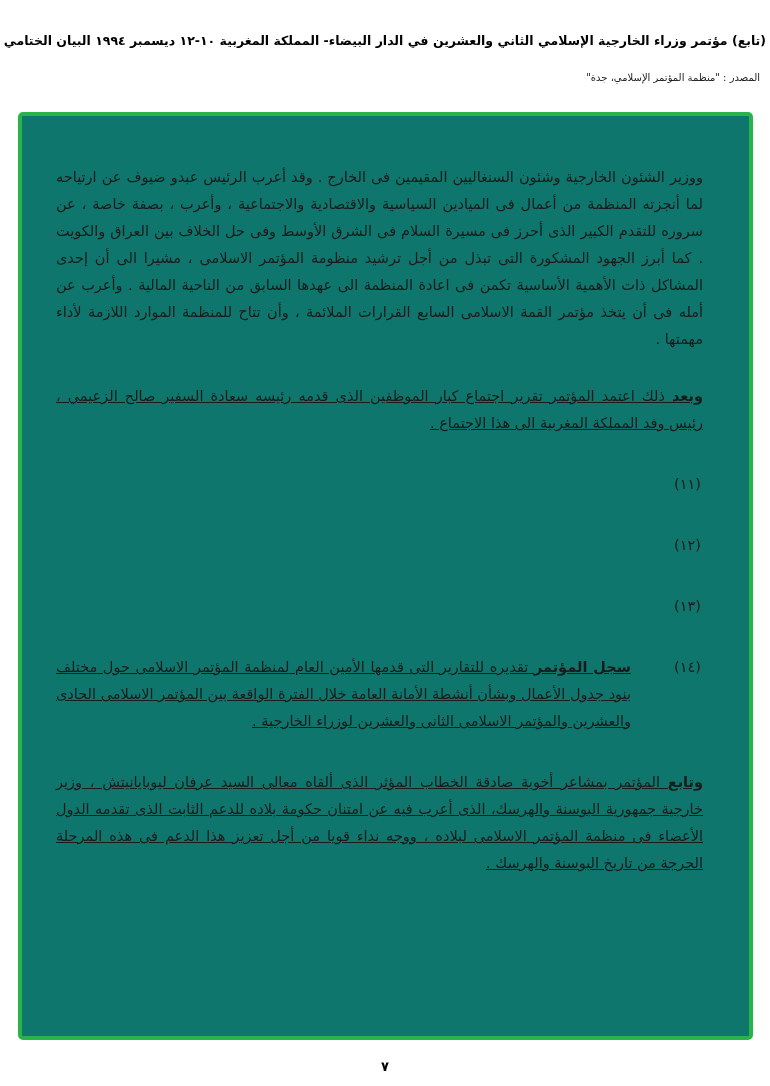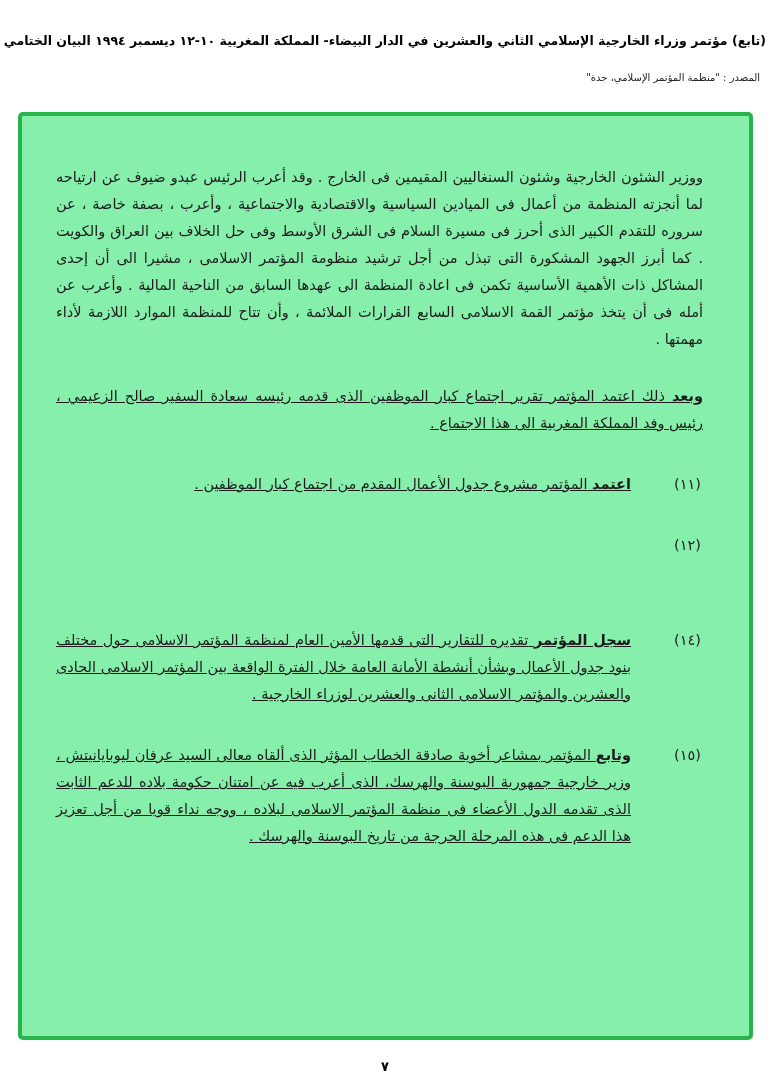--- a/index.html
+++ b/index.html
@@ -30,21 +30,21 @@
     font-size: 10px;
     color: #222;
   }
 
   .frame {
     position: absolute;
     left: 18px; top: 112px;
     width: 735px; height: 928px;
     border: 4px solid #28b44b;
     border-radius: 5px;
-    background: #86efac;
+    background: #0f766e;
   }
 
   .content {
     position: absolute;
     top: 48px; right: 46px; left: 34px;
     direction: rtl;
     font-size: 14.5px;
     line-height: 27px;
     text-align: justify;
     color: #1b1b1b;
@@ -92,36 +92,35 @@
   <div class="content">
 
     <div class="intro">ووزير الشئون الخارجية وشئون السنغاليين المقيمين فى الخارج . وقد أعرب الرئيس عبدو ضيوف عن ارتياحه لما أنجزته المنظمة من أعمال فى الميادين السياسية والاقتصادية والاجتماعية ، وأعرب ، بصفة خاصة ، عن سروره للتقدم الكبير الذى أحرز فى مسيرة السلام فى الشرق الأوسط وفى حل الخلاف بين العراق والكويت . كما أبرز الجهود المشكورة التى تبذل من أجل ترشيد منظومة المؤتمر الاسلامى ، مشيرا الى أن إحدى المشاكل ذات الأهمية الأساسية تكمن فى اعادة المنظمة الى عهدها السابق من الناحية المالية . وأعرب عن أمله فى أن يتخذ مؤتمر القمة الاسلامى السابع القرارات الملائمة ، وأن تتاح للمنظمة الموارد اللازمة لأداء مهمتها .</div>
 
     <div class="item">
       <span class="item-body"><span class="lead">وبعد</span> <span>ذلك اعتمد المؤتمر تقرير اجتماع كبار الموظفين الذى قدمه رئيسه سعادة السفير صالح الزعيمي ، رئيس وفد المملكة المغربية الى هذا الاجتماع .</span></span>
     </div>
 
     <div class="item">
       <span class="item-number">(١١)</span>
-      <span class="item-body"><span class="lead">اعتمد</span> <span>المؤتمر مشروع جدول الأعمال المقدم من اجتماع كبار الموظفين .</span></span>
     </div>
 
     <div class="item">
       <span class="item-number">(١٢)</span>
     </div>
 
     <div class="item">
+      <span class="item-number">(١٣)</span>
     </div>
 
     <div class="item">
       <span class="item-number">(١٤)</span>
       <span class="item-body"><span class="lead">سجل المؤتمر</span> <span>تقديره للتقارير التى قدمها الأمين العام لمنظمة المؤتمر الاسلامى حول مختلف بنود جدول الأعمال وبشأن أنشطة الأمانة العامة خلال الفترة الواقعة بين المؤتمر الاسلامى الحادى والعشرين والمؤتمر الاسلامى الثانى والعشرين لوزراء الخارجية .</span></span>
     </div>
 
     <div class="item">
-      <span class="item-number">(١٥)</span>
       <span class="item-body"><span class="lead">وتابع</span> <span>المؤتمر بمشاعر أخوية صادقة الخطاب المؤثر الذى ألقاه معالى السيد عرفان ليوبايانيتش ، وزير خارجية جمهورية البوسنة والهرسك، الذى أعرب فيه عن امتنان حكومة بلاده للدعم الثابت الذى تقدمه الدول الأعضاء فى منظمة المؤتمر الاسلامى لبلاده ، ووجه نداء قويا من أجل تعزيز هذا الدعم فى هذه المرحلة الحرجة من تاريخ البوسنة والهرسك .</span></span>
     </div>
 
   </div>
 </div>
 
 <div class="page-number">٧</div>
 
 </body></html>

